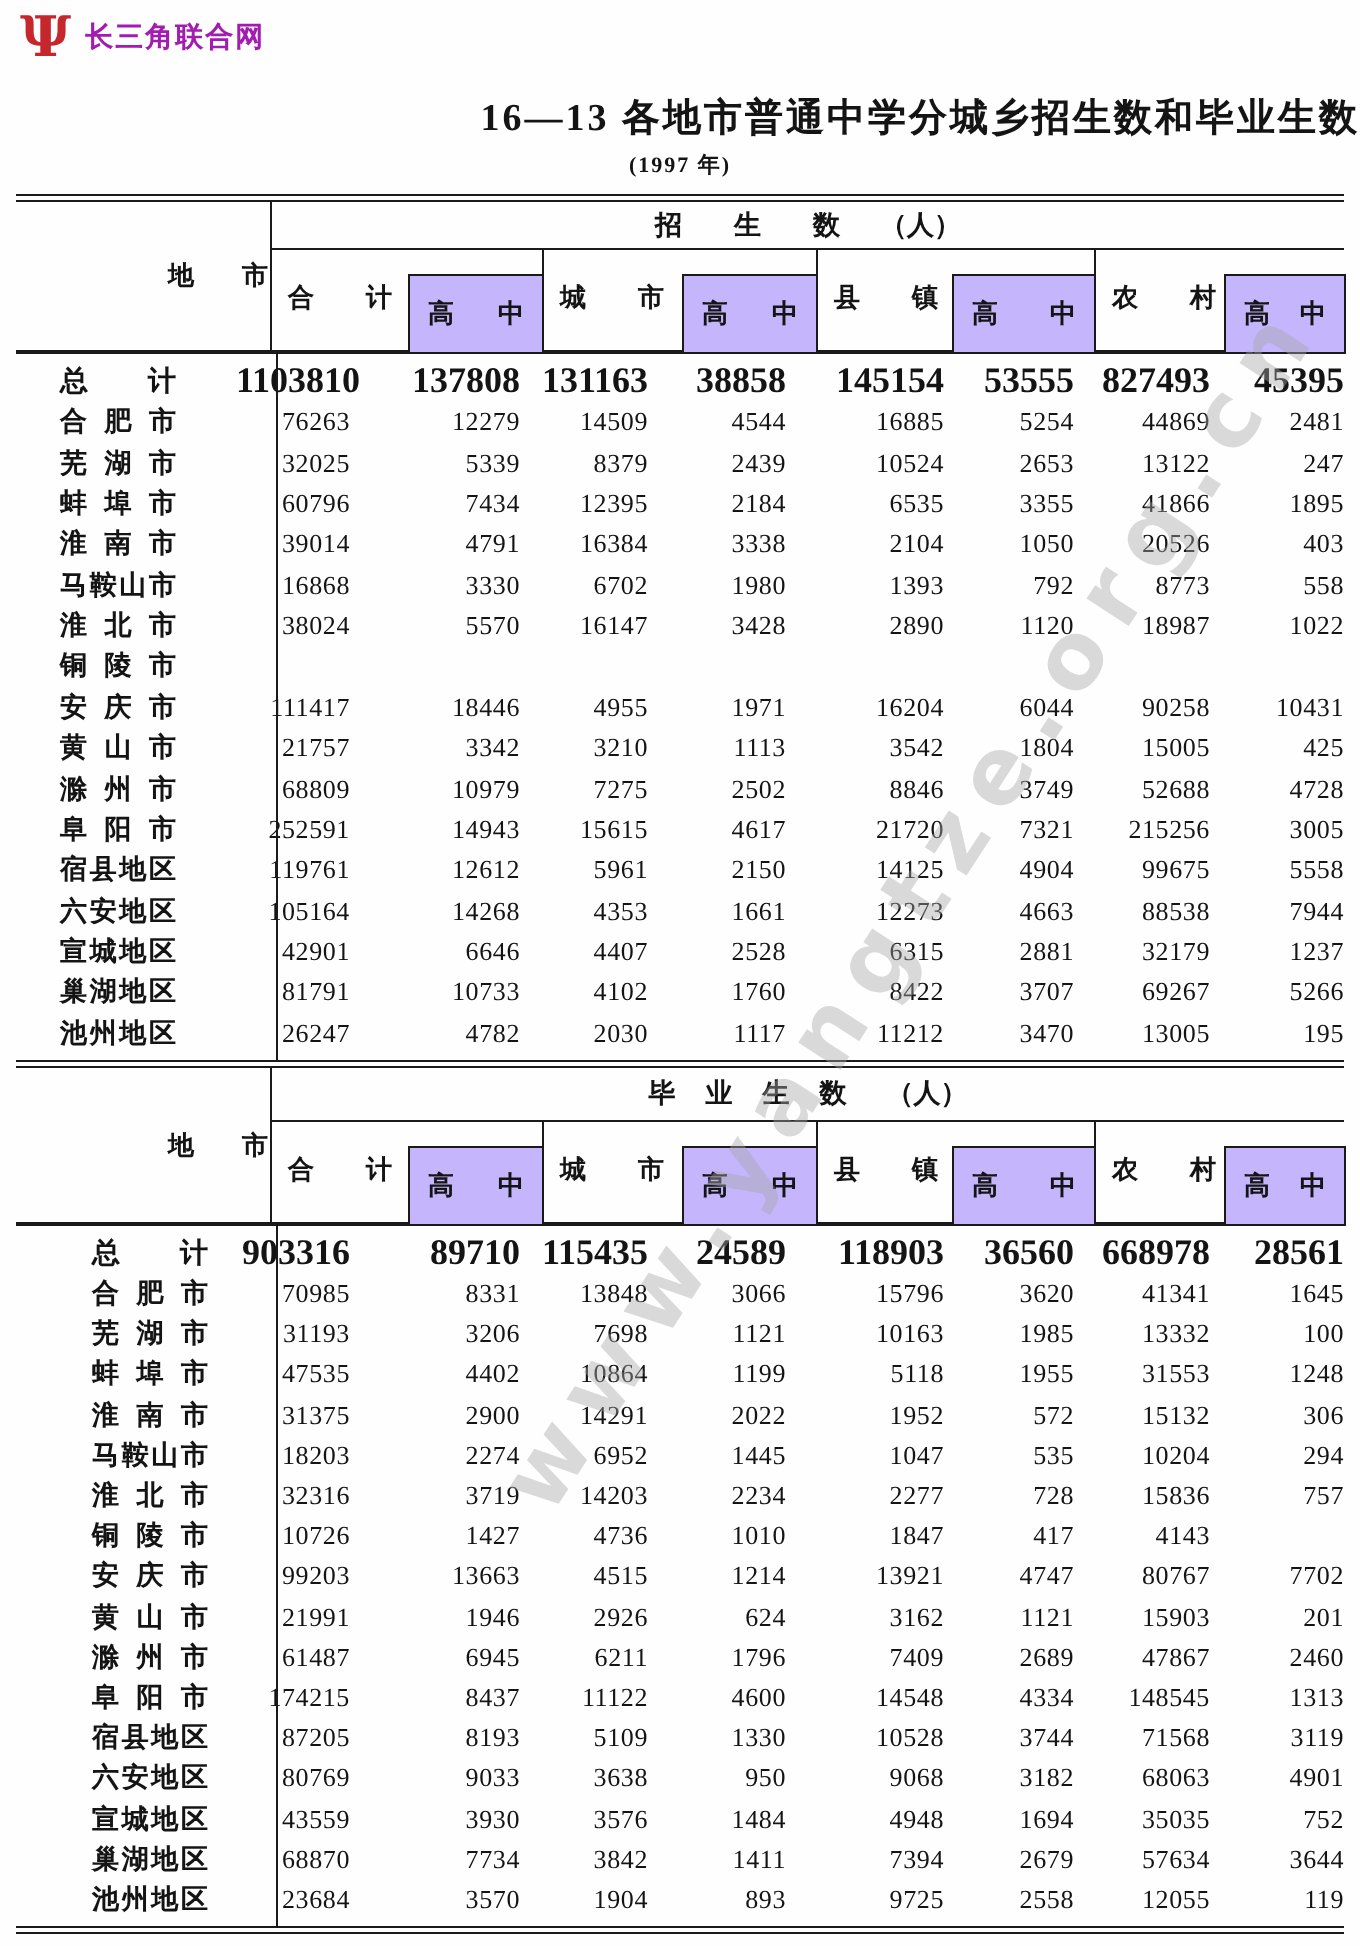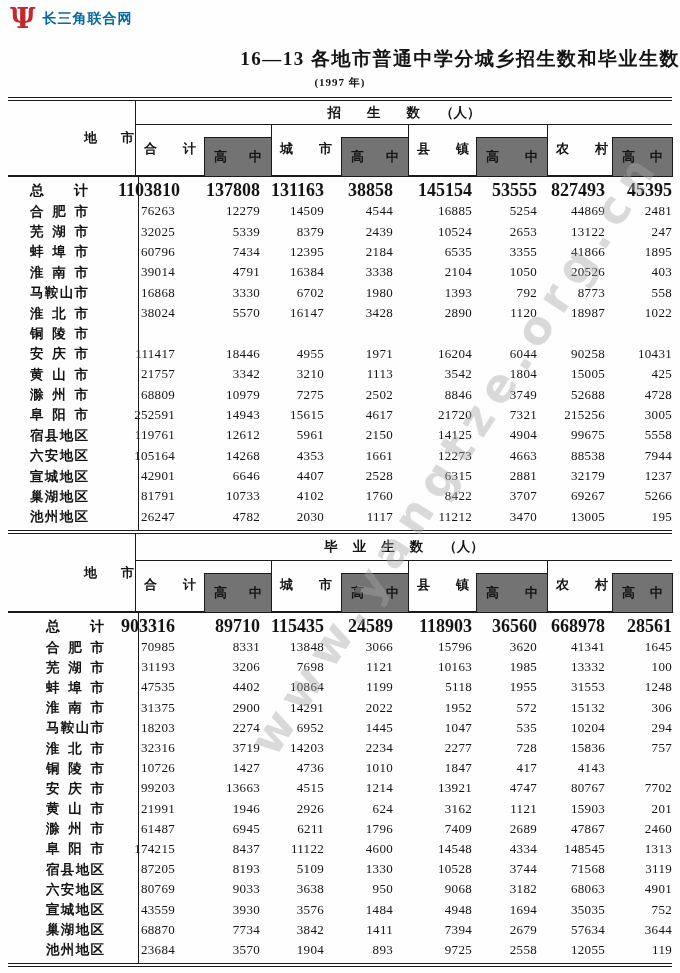--- a/index.html
+++ b/index.html
@@ -2,21 +2,21 @@
 <html><head>
 <meta charset="utf-8">
 <style>
   html,body{margin:0;padding:0;background:#e8e8e8;}
   .page{position:relative;width:680px;height:973px;background:#fefefe;overflow:hidden;
         font-family:"Liberation Serif","DejaVu Serif",serif;color:#141414;}
   
   .brand{position:absolute;top:5px;left:10px;display:flex;align-items:center;gap:7px;}
   .brand-icon{color:#c5272d;font-weight:bold;font-size:28px;line-height:1;
               font-family:"DejaVu Serif",serif;}
-  .brand-name{color:#0369a1;font-weight:bold;font-size:14px;letter-spacing:1px;
+  .brand-name{color:#a21caf;font-weight:bold;font-size:14px;letter-spacing:1px;
               font-family:"Liberation Sans","DejaVu Sans",sans-serif;}
   
   .title{position:absolute;top:46px;left:0;width:100%;text-align:right;
          font-size:19px;font-weight:bold;letter-spacing:1.5px;}
   .subtitle{position:absolute;top:75px;left:0;width:100%;text-align:center;
             font-size:11px;font-weight:bold;letter-spacing:1px;}
   
   .watermark{position:absolute;left:55px;top:425px;width:800px;text-align:center;
              transform:rotate(-57deg);font-family:"DejaVu Sans",sans-serif;
              font-size:46px;font-weight:bold;letter-spacing:10px;
@@ -38,21 +38,21 @@
   .t2 .sp-title{letter-spacing:15px;margin-right:-15px;}
   .groups{height:50px;display:flex;}
   .group{position:relative;border-right:1.5px solid #1a1a1a;}
   .group:nth-child(1){width:135px;}
   .group:nth-child(2){width:136px;}
   .group:nth-child(3){width:138px;}
   .group:nth-child(4){width:124px;border-right:none;}
   .glabel{position:absolute;left:8px;top:15px;width:52px;font-size:13px;font-weight:bold;
           text-align:justify;text-align-last:justify;}
   .hbox{position:absolute;right:-1px;top:12px;bottom:-2px;border:1.5px solid #1a1a1a;
-        background:#737373;display:flex;align-items:center;}
+        background:#c4b5fd;display:flex;align-items:center;}
   .group:nth-child(1) .hbox{width:66px;}
   .group:nth-child(2) .hbox{width:66px;}
   .group:nth-child(3) .hbox{width:70px;}
   .group:nth-child(4) .hbox{width:59px;}
   .hlabel{display:inline-block;width:100%;padding:0 9px;box-sizing:border-box;
           font-size:13px;font-weight:bold;text-align:justify;text-align-last:justify;}
   .tbody{position:relative;display:flex;flex-direction:column;
          justify-content:center;padding:3px 0;}
   .t1 .tbody{height:347px;}
   .t2 .tbody{height:344px;}

